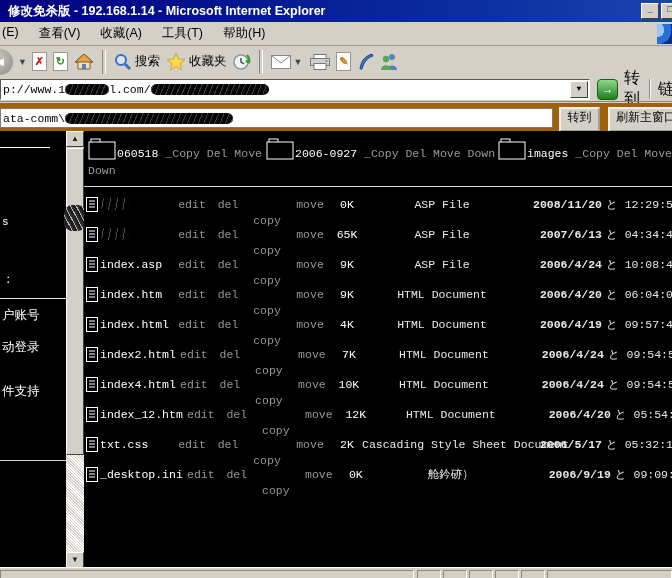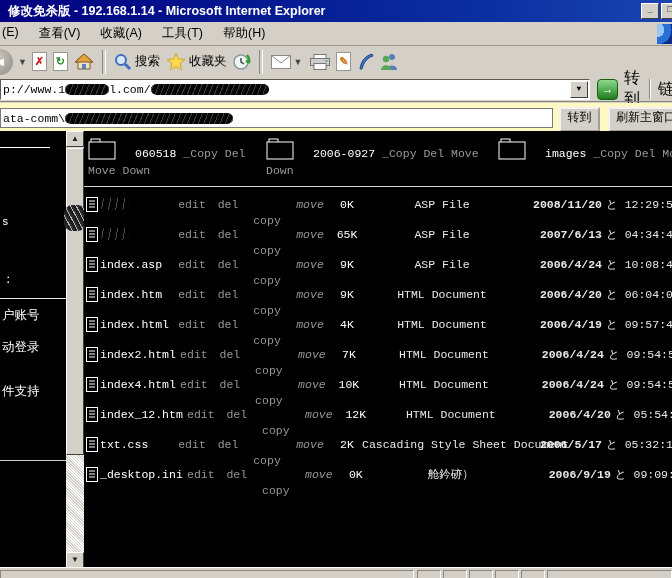--- a/index.html
+++ b/index.html
@@ -41,21 +41,21 @@
     border:1px solid;border-color:#fff #404040 #404040 #fff;font-size:8px;line-height:14px;text-align:center;}
   .go-green{width:19px;height:19px;margin-left:7px;border-radius:4px;flex:none;
     background:linear-gradient(#8fd98f,#1d7d1d);color:#fff;font-weight:bold;
     text-align:center;line-height:19px;font-size:12px;border:1px solid #166016;}
   .go-label{margin:0 9px 0 6px;}
   .addr-sep{width:2px;height:20px;border-left:1px solid #8a877f;border-right:1px solid #fff;}
   .links-label{margin-left:7px;white-space:nowrap;}
   .chrome-divider{position:absolute;top:101px;left:0;width:672px;height:2px;
     border-top:1px solid #8a877f;border-bottom:1px solid #fff;}
   
-  .page{position:absolute;top:103px;left:0;width:672px;height:457px;background:#fef9c3;}
+  .page{position:absolute;top:103px;left:0;width:672px;height:457px;background:#a16207;}
   .path-input{position:absolute;left:0;top:5px;width:549px;height:18px;background:#fff;
     border:1px solid #7a7a7a;display:flex;align-items:center;padding-left:2px;
     font-family:"Liberation Mono",monospace;font-size:11.5px;color:#000;overflow:hidden;}
   .win-push{position:absolute;top:4px;height:21px;background:#d4d0c8;color:#000;
     border:2px outset #f4f2ee;font-size:12px;text-align:center;font-family:"Liberation Sans",sans-serif;}
   .btn-go2{left:559px;width:37px;}
   .btn-refresh{left:608px;width:72px;white-space:nowrap;overflow:hidden;}
   
   .sidebar{position:absolute;left:0;top:28px;width:66px;height:437px;background:#000;color:#fff;
     font-size:12.5px;overflow:hidden;}
@@ -77,28 +77,28 @@
     border:1px solid;border-color:#fff #404040 #404040 #fff;}
   .sc-track{position:absolute;left:0;top:324px;width:18px;height:97px;
     background-image:repeating-linear-gradient(45deg,#ffffff 0 1px,#d4d0c8 1px 2px);background-color:#efede8;}
   
   .content{position:absolute;left:84px;top:28px;width:588px;height:437px;background:#000;
     overflow:hidden;color:#efefef;font-family:"Liberation Mono",monospace;font-size:11.5px;}
   .folders{display:flex;padding:6px 0 0 4px;line-height:17px;}
   .folder-cell{flex:none;}
   .fo1{width:178px;} .fo2{width:232px;} .fo3{width:260px;}
   .folder-icon{vertical-align:-4px;margin-right:1px;}
-  .fo-name{color:#fff;padding-left:18px;}
+  .fo-name{color:#fff;}
   .fo-actions{color:#9a9a9a;}
   .content hr{border:none;border-top:1px solid #d8d8d8;margin:7px 0 2px 0;}
   .file-row{display:flex;align-items:center;height:30px;white-space:nowrap;}
   .file-row .name{min-width:88px;flex:none;color:#fff;display:flex;align-items:center;padding-left:2px;}
   .file-icon{margin-right:2px;flex:none;}
   .act{flex:none;text-align:center;color:#969696;text-decoration:none;}
-  .a0{width:36px;} .a1{width:36px;} .a2{width:42px;margin-top:32px;} .a3{width:44px;font-style:italic;}
+  .a0{width:36px;} .a1{width:36px;} .a2{width:42px;margin-top:32px;} .a3{width:44px;}
   .size{width:30px;flex:none;text-align:center;color:#fff;}
   .type{width:160px;flex:none;text-align:center;color:#e8e8e8;}
   .date{width:80px;flex:none;text-align:right;color:#e8e8e8;font-weight:bold;}
   .time{flex:none;margin-left:4px;color:#e8e8e8;}
   
   .scribble{display:inline-block;height:11px;border-radius:6px/5px;vertical-align:middle;
     background:repeating-linear-gradient(112deg,#000 0 2px,#3d3d3d 2px 3px,#0a0a0a 3px 5px);}
   .url-scrib1{width:44px;} .url-scrib2{width:118px;}
   .path-scrib{width:168px;}
   .dark-scribble{height:12px;width:30px;

